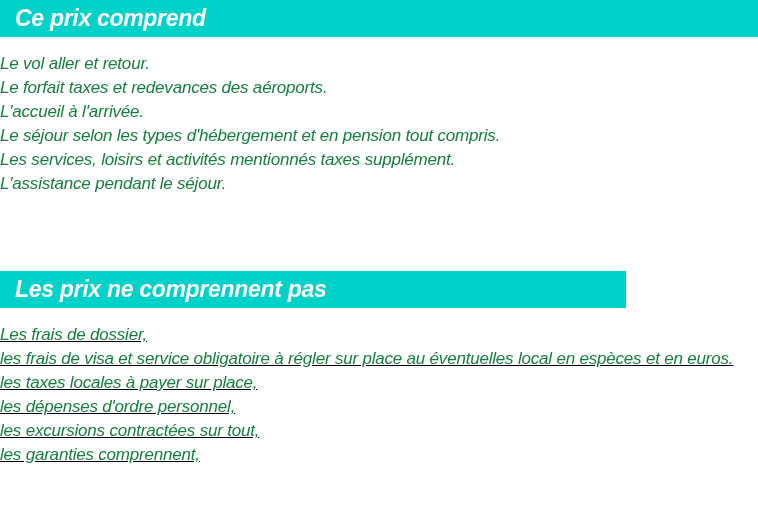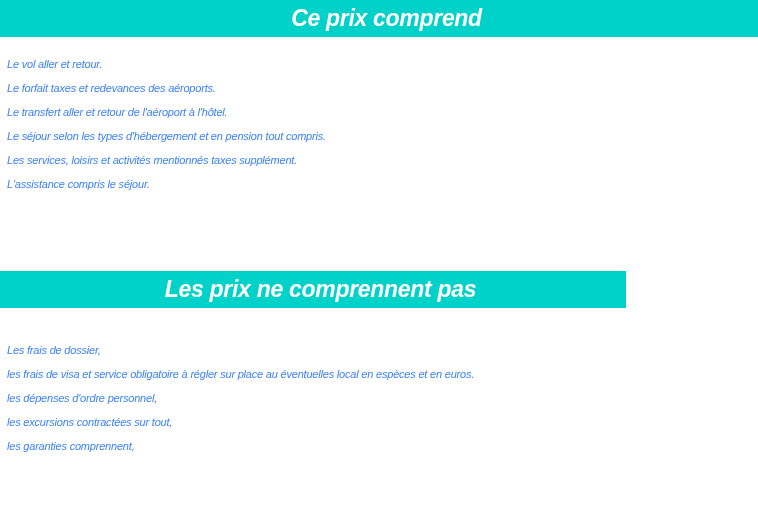--- a/index.html
+++ b/index.html
@@ -14,92 +14,92 @@
       position: relative;
       font-family: "DejaVu Sans", sans-serif;
     }
     .section-header {
       background: #00d1c9;
       height: 37px;
       box-sizing: border-box;
       padding-left: 15px;
       display: flex;
       align-items: center;
-      justify-content: center;
     }
     .section-header h2 {
       margin: 0;
       color: #ffffff;
       font-family: "Liberation Sans", sans-serif;
       font-style: italic;
       font-weight: bold;
       font-size: 23px;
       letter-spacing: -0.3px;
       line-height: 37px;
     }
     .item-list {
       list-style: none;
       margin: 0;
       padding: 0;
     }
     .item-list li {
       font-family: "Liberation Sans", sans-serif;
       font-style: italic;
-      font-size: 11px;
-      color: #3b82f6;
+      font-size: 17px;
+      color: #15803d;
       height: 24px;
       line-height: 24px;
       white-space: nowrap;
       letter-spacing: -0.2px;
-      margin-left: 7px;
     }
     #section-included {
       position: absolute;
       top: 0;
       left: 0;
       width: 758px;
     }
     #section-included .item-list {
       position: absolute;
       top: 52px;
       left: 0;
     }
     #section-excluded {
       position: absolute;
       top: 271px;
       left: 0;
       width: 626px;
     }
     #section-excluded .item-list {
       position: absolute;
-      top: 67px;
+      top: 52px;
       left: 0;
+      text-decoration: underline;
     }
   </style>
 </head>
 <body>
 
 <section id="section-included">
   <div class="section-header">
     <h2>Ce prix comprend</h2>
   </div>
   <ul class="item-list">
     <li>Le vol aller et retour.</li>
     <li>Le forfait taxes et redevances des aéroports.</li>
-    <li>Le transfert aller et retour de l'aéroport à l'hôtel.</li>
+    <li>L'accueil à l'arrivée.</li>
     <li>Le séjour selon les types d'hébergement et en pension tout compris.</li>
     <li>Les services, loisirs et activités mentionnés taxes supplément.</li>
-    <li>L'assistance compris le séjour.</li>
+    <li>L'assistance pendant le séjour.</li>
   </ul>
 </section>
 
 <section id="section-excluded">
   <div class="section-header">
     <h2>Les prix ne comprennent pas</h2>
   </div>
   <ul class="item-list">
     <li>Les frais de dossier,</li>
     <li>les frais de visa et service obligatoire à régler sur place au éventuelles local en espèces et en euros.</li>
+    <li>les taxes locales à payer sur place,</li>
     <li>les dépenses d'ordre personnel,</li>
     <li>les excursions contractées sur tout,</li>
     <li>les garanties comprennent,</li>
   </ul>
 </section>
 
 </body></html>

